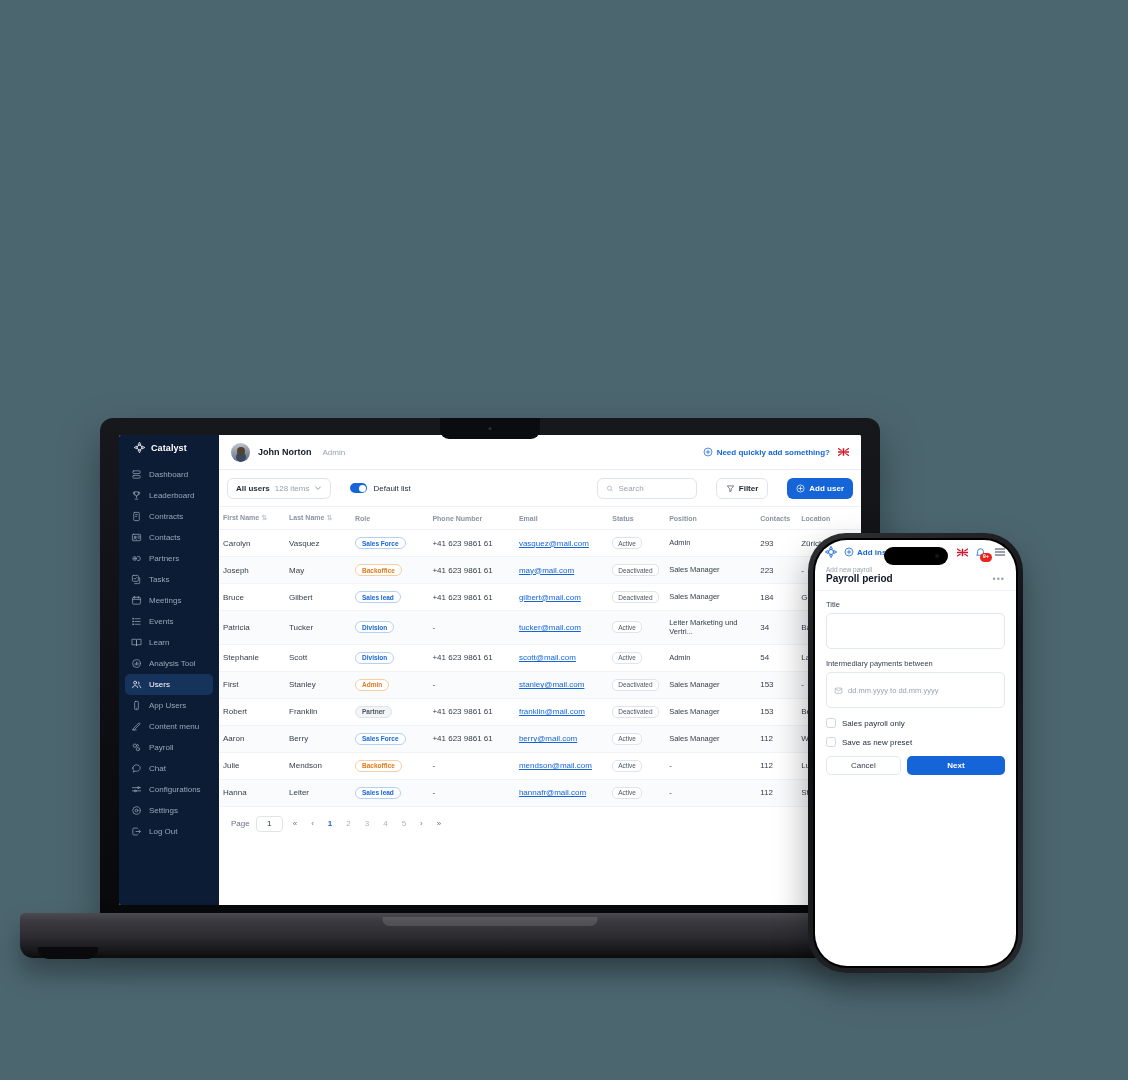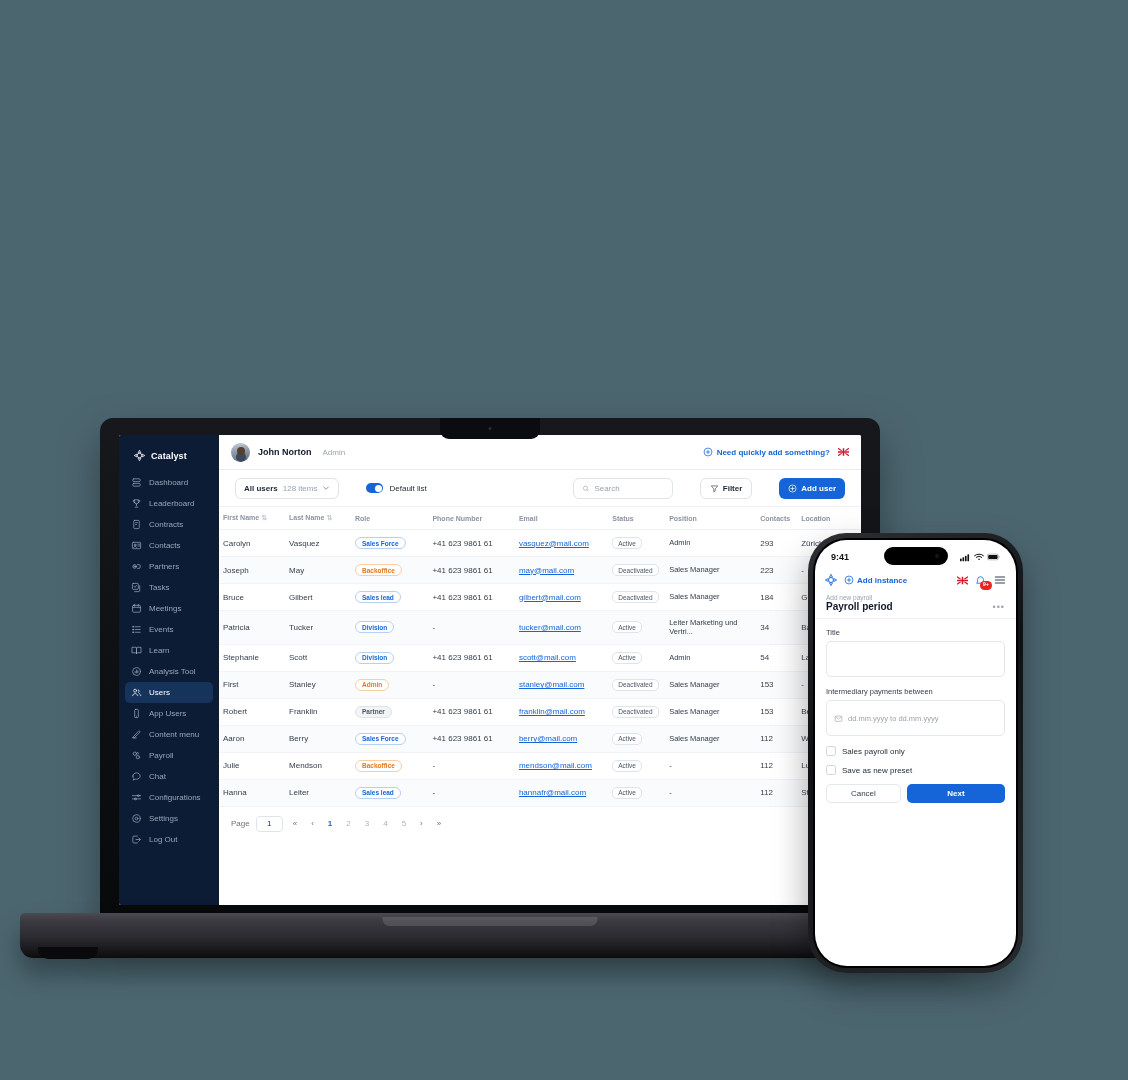--- a/index.html
+++ b/index.html
@@ -45,21 +45,21 @@
   }
   .laptop-foot{
     position:absolute; left:18px; top:34px; width:60px; height:12px;
     background:#0a0a0c; border-radius:0 0 10px 10px;
   }
 
   
   .app { display:flex; width:742px; height:470px; background:#fff; }
 
   
-  .sidebar { width:100px; background:#0c1c35; color:#c3cbd8; padding-top:8px; flex:0 0 100px; }
+  .sidebar { width:100px; background:#0c1c35; color:#c3cbd8; flex:0 0 100px; }
   .brand { display:flex; align-items:center; gap:5px; padding:6px 0 8px 14px; }
   .brand-name { color:#fff; font-size:9px; font-weight:700; letter-spacing:.1px; }
   .nav { display:flex; flex-direction:column; gap:0px; padding:2px 6px 0 6px; }
   .nav-item {
     display:flex; align-items:center; gap:7px; height:21px;
     padding:0 6px; border-radius:5px; color:#9aa6b8; font-size:8px; white-space:nowrap;
   }
   .nav-item svg { width:11px; height:11px; flex:0 0 11px; }
   .nav-item.active { background:#16335c; color:#fff; }
   .nav-item.active svg { stroke:#fff; }
@@ -79,21 +79,21 @@
     content:""; position:absolute; left:50%; top:4px; transform:translateX(-50%);
     width:8px; height:8px; border-radius:50%;
     background:#54402f; box-shadow:0 6px 0 1px #3a4a5e;
   }
   .user-name { font-size:9px; font-weight:700; color:#111827; }
   .user-role { font-size:8px; color:#9aa3af; margin-left:3px; }
   .topbar-spacer { flex:1; }
   .quick-add { display:flex; align-items:center; gap:4px; color:#1565d8; font-size:8px; font-weight:700; }
   .flag { width:11px; height:8px; flex:0 0 11px; }
 
-  .toolbar { height:37px; display:flex; align-items:center; padding:0 16px; gap:27px; border-bottom:1px solid #eef1f5; }
+  .toolbar { height:37px; display:flex; align-items:center; padding:0 8px; gap:19px; border-bottom:1px solid #eef1f5; }
   .select-pill {
     display:flex; align-items:center; gap:5px; height:21px; padding:0 8px;
     border:1px solid #dfe3ea; border-radius:6px; background:#fff;
   }
   .select-pill .lbl { font-size:8px; color:#1f2937; font-weight:600; }
   .select-pill .cnt { font-size:8px; color:#98a2b3; }
   .toggle-wrap { display:flex; align-items:center; gap:6px; }
   .toggle { width:17px; height:10px; border-radius:6px; background:#1565d8; position:relative; }
   .toggle::after { content:""; position:absolute; right:1.5px; top:1.5px; width:7px; height:7px; border-radius:50%; background:#fff; }
   .toggle-label { font-size:8px; color:#1f2937; }
@@ -586,41 +586,20 @@
       <div class="laptop-foot"></div>
     </div>
   </div>
 
   <div class="phone">
     <div class="phone-body">
       <div class="phone-inner">
         <div class="phone-screen">
           <div class="island"></div>
 
-          <div class="statusbar">
-            <span class="st-time">9:41</span>
-            <span class="st-icons">
-              <svg viewBox="0 0 20 14" width="11" height="9">
-                <rect x="0" y="9" width="3" height="5" rx="1" fill="#111"></rect>
-                <rect x="4.5" y="6.5" width="3" height="7.5" rx="1" fill="#111"></rect>
-                <rect x="9" y="4" width="3" height="10" rx="1" fill="#111"></rect>
-                <rect x="13.5" y="1" width="3" height="13" rx="1" fill="#111"></rect>
-              </svg>
-              <svg viewBox="0 0 18 13" width="10" height="8">
-                <path d="M1 4.2a12 12 0 0116 0" fill="none" stroke="#111" stroke-width="1.8" stroke-linecap="round"></path>
-                <path d="M4 7a7.6 7.6 0 0110 0" fill="none" stroke="#111" stroke-width="1.8" stroke-linecap="round"></path>
-                <circle cx="9" cy="10.6" r="1.5" fill="#111"></circle>
-              </svg>
-              <svg viewBox="0 0 26 13" width="13" height="8">
-                <rect x=".8" y=".8" width="22" height="11.4" rx="3.2" fill="none" stroke="#111" stroke-width="1.2" opacity=".45"></rect>
-                <rect x="2.4" y="2.4" width="18.8" height="8.2" rx="2" fill="#111"></rect>
-                <path d="M24.4 4.6v3.8a2.1 2.1 0 000-3.8z" fill="#111" opacity=".45"></path>
-              </svg>
-            </span>
-          </div>
 
           <div class="ph-header">
             <svg viewBox="0 0 24 24" width="14" height="14">
               <g fill="none" stroke="#1565d8" stroke-width="1.4">
                 <circle cx="12" cy="12" r="4.2"></circle>
                 <path d="M12 2.2 L14.6 7.2 L9.4 7.2 Z"></path>
                 <path d="M12 21.8 L9.4 16.8 L14.6 16.8 Z"></path>
                 <path d="M2.2 12 L7.2 9.4 L7.2 14.6 Z"></path>
                 <path d="M21.8 12 L16.8 14.6 L16.8 9.4 Z"></path>
               </g>

